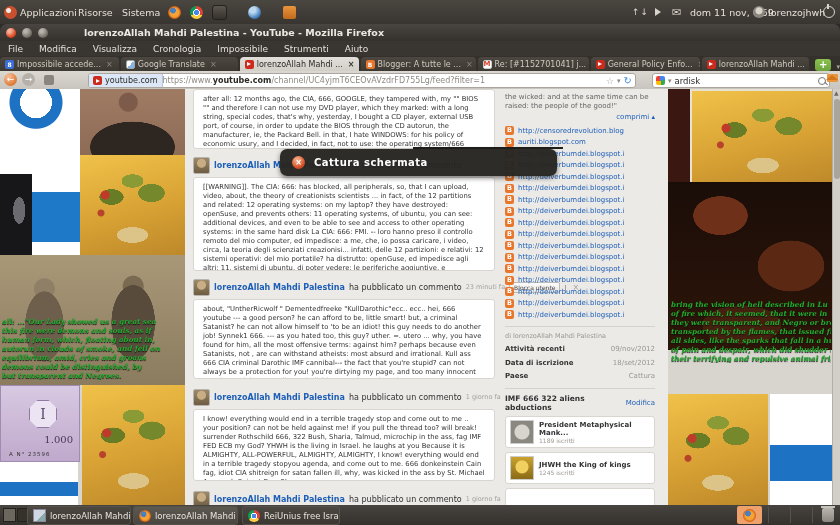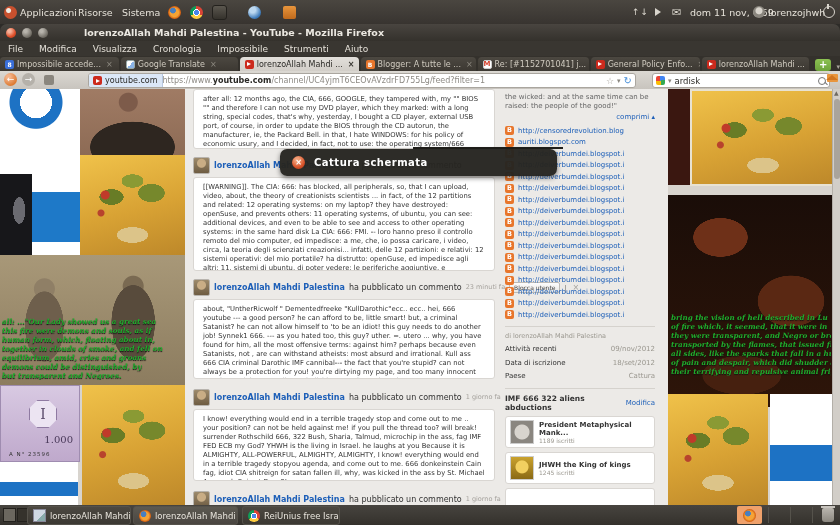--- a/index.html
+++ b/index.html
@@ -127,21 +127,21 @@
   .cclose{color:#a5a29d;font-size:8px;}
   #sidecol{position:absolute;left:320px;top:4px;width:150px;font-size:7px;color:#666;}
   .side-desc{line-height:9px;}
   .comprimi{text-align:right;color:#1d5fb8;margin:2px 0 4px 0;}
   .slink{display:flex;align-items:center;gap:4px;height:11.5px;color:#1d5fb8;white-space:nowrap;overflow:hidden;}
   .bicon{width:9px;height:9px;border-radius:2px;background:#e8762c;color:#fff;font-size:6.5px;font-weight:bold;
     text-align:center;line-height:9px;flex:none;}
   .sdiv{border-top:1px solid #d5d2cd;margin:5px 0;}
   .sowner{color:#9a978f;font-size:6.5px;margin-bottom:3px;}
   .irow{display:flex;justify-content:space-between;height:13.5px;align-items:center;}
-  .ilabel{color:#333;}
+  .ilabel{color:#333;font-weight:bold;}
   .ivalue{color:#9a978f;}
   .feat{display:flex;justify-content:space-between;align-items:center;margin:3px 0 4px 0;}
   .feat b{color:#333;font-size:7.5px;}
   .feat a{color:#1d5fb8;}
   .card{background:#fff;border:1px solid #d9d6d2;border-radius:3px;height:26px;margin-bottom:4px;
     display:flex;align-items:center;gap:5px;padding:2px 4px;}
   .cthumb{width:22px;height:22px;flex:none;border:1px solid #ccc;}
   .cardname{font-weight:bold;color:#333;font-size:7px;line-height:8px;}
   .cardsubs{color:#9a978f;font-size:6px;}
   .th-men{background:radial-gradient(circle at 50% 45%,#f2d060 0 6px,transparent 7px),linear-gradient(#caa22e,#8a6a16);}
@@ -316,37 +316,37 @@
     <div class="wp wp-tl" style="left:0;top:0;width:80px;height:166px;"></div>
     <div class="wp darkphoto" style="left:0;top:85px;width:32px;height:81px;"></div>
     <div class="wp bluband" style="left:32px;top:103px;width:48px;height:50px;"></div>
     <div class="wp beard" style="left:80px;top:0;width:105px;height:66px;"></div>
     <div class="wp menorah" style="left:80px;top:66px;width:105px;height:100px;"></div>
     <div class="wp sepia" style="left:0;top:166px;width:185px;height:130px;">
       <div class="greentext" style="left:2px;top:62px;width:181px;">
         <div>all: ..."Our Lady showed us a great sea</div>
         <div>this fire were demons and souls, as if</div>
         <div>human form, which, floating about in,</div>
-        <div>together in clouds of smoke, and fell on</div>
+        <div>autorun in clouds of smoke, and fell on</div>
         <div>equilibrium, amid, cries and groans</div>
         <div>demons could be distinguished, by</div>
         <div>but transparent and Negroes.</div>
       </div>
     </div>
     <div class="wp banknote" style="left:0;top:296px;width:78px;height:75px;">
       <div class="bn-oct">I</div>
       <div class="bn-val">1.000</div>
       <div class="bn-ser">A  N°  23596</div>
     </div>
     <div class="wp menorah" style="left:82px;top:296px;width:103px;height:120px;"></div>
     <div class="wp logoblock" style="left:0;top:373px;width:78px;height:43px;"></div>
 
     <div class="wp" style="left:668px;top:0;width:22px;height:96px;background:#3a1710;"></div>
     <div class="wp menorah" style="left:690px;top:0;width:142px;height:93px;border:2px solid #e8e2d2;"></div>
-    <div class="wp hell" style="left:668px;top:106px;width:164px;height:212px;">
+    <div class="wp hell" style="left:668px;top:93px;width:164px;height:168px;">
       <div class="greentext" style="left:3px;top:118px;width:160px;">
         <div>bring the vision of hell described in Lu</div>
         <div>of fire which, it seemed, that it were in</div>
         <div>they were transparent, and Negro or bro</div>
         <div>transported by the flames, that issued fr</div>
         <div>all sides, like the sparks that fall in a hug</div>
         <div>of pain and despair, which did shudder a</div>
         <div>their terrifying and repulsive animal frigh</div>
       </div>
     </div>

